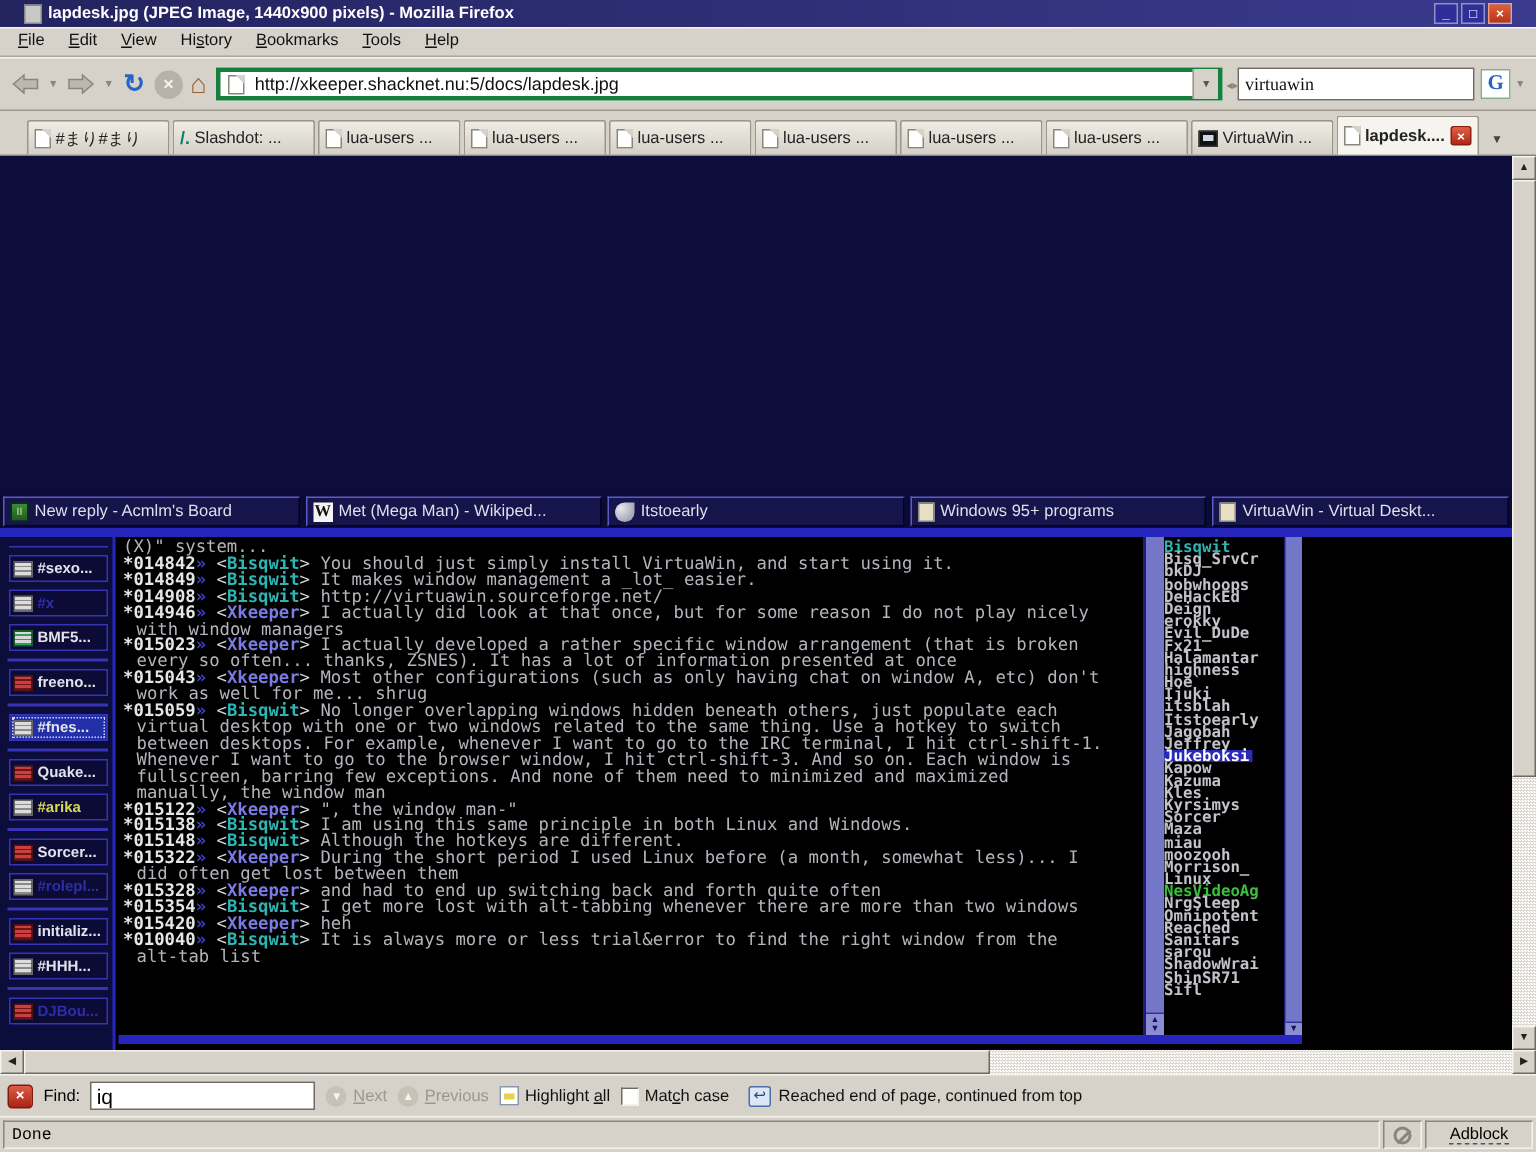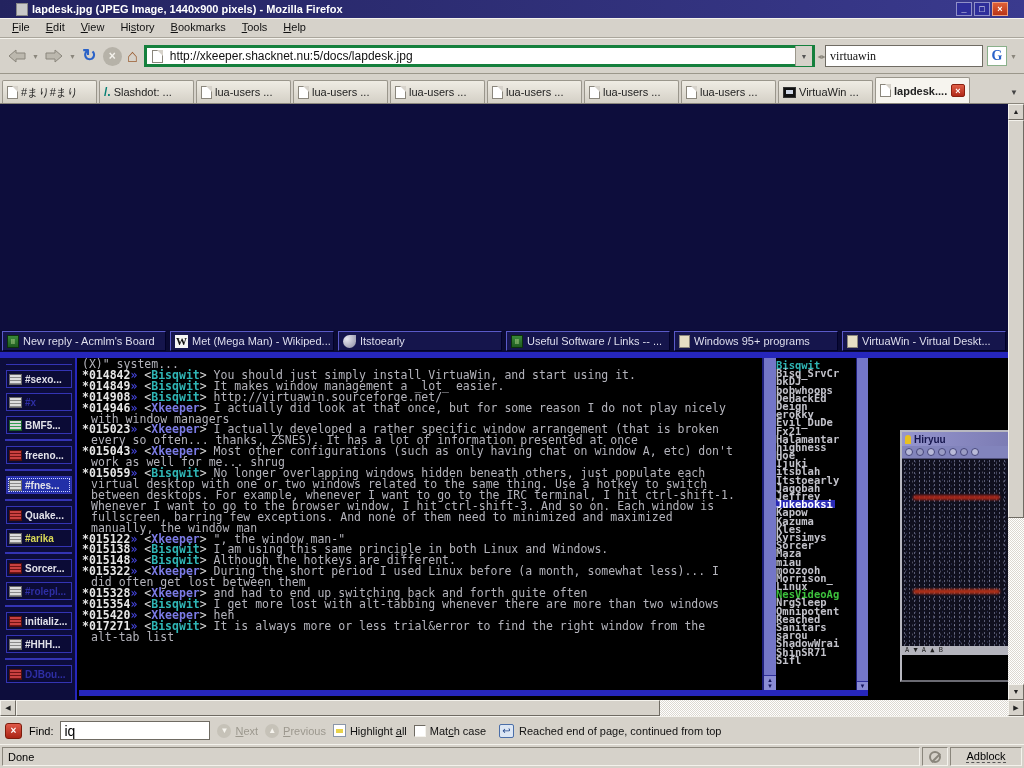--- a/index.html
+++ b/index.html
@@ -51,21 +51,21 @@
   .searchbox{width:158px;height:22px;background:#fff;border:1px solid #6f6b63;
     display:flex;align-items:center;}
   .search-input{flex:1;border:none;outline:none;font-size:12px;padding-left:4px;color:#111;
     font-family:Liberation Serif, serif;background:transparent;}
   .g-logo{width:20px;text-align:center;color:#2a62c8;font-weight:bold;font-size:14px;
     font-family:"Liberation Serif",serif;border:1px solid #8ab08a;background:#fff;
     height:20px;line-height:18px;margin-left:3px;}
 
   
   .tabbar{position:absolute;top:74px;left:0;right:0;height:30px;background:#d6d2ca;
-    display:flex;align-items:flex-end;padding:0 2px;border-bottom:1px solid #8a867c;}
+    display:flex;align-items:flex-end;padding:0 18px;border-bottom:1px solid #8a867c;}
   .ff-tab{width:95px;height:23px;margin-right:2px;background:linear-gradient(#efece4,#d4d0c6);
     border:1px solid #9a968c;border-bottom:none;border-radius:2px 2px 0 0;display:flex;
     align-items:center;gap:3px;padding:0 4px;font-size:11px;color:#222;white-space:nowrap;
     overflow:hidden;flex:none;}
   .ff-tab.active{background:#f6f4ee;font-weight:bold;height:26px;}
   .tab-label{overflow:hidden;white-space:nowrap;}
   .icon-slashdot{color:#067f74;font-weight:bold;font-size:12px;flex:none;}
   .icon-monitor{width:13px;height:11px;background:#111;border:1px solid #333;position:relative;flex:none;}
   .icon-monitor::after{content:"";position:absolute;left:2px;top:2px;right:2px;bottom:3px;background:#cfd6e4;}
   .tab-close{margin-left:auto;width:14px;height:13px;flex:none;border-radius:2px;
@@ -195,21 +195,21 @@
     border-color:#6f6b63 #f4f2ec #f4f2ec #6f6b63;flex:none;}
   .wrap-note{display:flex;align-items:center;gap:5px;color:#111;margin-left:6px;}
   .wrap-ico{width:15px;height:14px;background:#dce6f4;border:1px solid #4a6ea8;color:#24488a;
     font-size:10px;line-height:12px;text-align:center;border-radius:2px;flex:none;}
 
   
   .statusbar{position:absolute;top:744px;left:0;right:0;height:24px;background:#d6d2ca;
     display:flex;gap:2px;padding:2px;border-top:1px solid #f4f2ec;font-size:11px;}
   .status-pane{border:1px solid;border-color:#8a867c #f4f2ec #f4f2ec #8a867c;
     display:flex;align-items:center;padding:0 5px;}
-  .pane-done{flex:1;}
+  .pane-done{flex:1;font-family:Liberation Mono, monospace;}
   .pane-noicon{width:26px;justify-content:center;}
   .no-icon{width:12px;height:12px;border:2px solid #8a867c;border-radius:50%;position:relative;}
   .no-icon::after{content:"";position:absolute;left:-1px;top:4px;width:12px;height:2px;
     background:#8a867c;transform:rotate(-45deg);}
   .pane-adblock{width:72px;justify-content:center;}
   .pane-adblock span{border-bottom:1px dashed #555;}
 </style>
 </head>
 <body>
 
@@ -322,24 +322,20 @@
             <div class="ico-board">II</div>
             <span>New reply - Acmlm's Board</span>
           </div>
           <div class="img-tab">
             <div class="ico-wiki">W</div>
             <span>Met (Mega Man) - Wikiped...</span>
           </div>
           <div class="img-tab">
             <div class="ico-dish"></div>
             <span>Itstoearly</span>
-          </div>
-          <div class="img-tab">
-            <div class="ico-board">II</div>
-            <span>Useful Software / Links -- ...</span>
           </div>
           <div class="img-tab">
             <div class="ico-page-beige"></div>
             <span>Windows 95+ programs</span>
           </div>
           <div class="img-tab">
             <div class="ico-page-beige"></div>
             <span>VirtuaWin - Virtual Deskt...</span>
           </div>
         </div>
@@ -413,21 +409,21 @@
             <div class="msg"><span class="t">*015023</span><span class="g">» </span><span class="br">&lt;</span><span style="color: rgb(123, 123, 230); font-weight: bold;">Xkeeper</span><span class="br">&gt; </span><span class="txt">I actually developed a rather specific window arrangement (that is broken every so often... thanks, ZSNES). It has a lot of information presented at once</span></div>
             <div class="msg"><span class="t">*015043</span><span class="g">» </span><span class="br">&lt;</span><span style="color: rgb(123, 123, 230); font-weight: bold;">Xkeeper</span><span class="br">&gt; </span><span class="txt">Most other configurations (such as only having chat on window A, etc) don't work as well for me... shrug</span></div>
             <div class="msg"><span class="t">*015059</span><span class="g">» </span><span class="br">&lt;</span><span style="color: rgb(47, 180, 180); font-weight: bold;">Bisqwit</span><span class="br">&gt; </span><span class="txt">No longer overlapping windows hidden beneath others, just populate each virtual desktop with one or two windows related to the same thing. Use a hotkey to switch between desktops. For example, whenever I want to go to the IRC terminal, I hit ctrl-shift-1. Whenever I want to go to the browser window, I hit ctrl-shift-3. And so on. Each window is fullscreen, barring few exceptions. And none of them need to minimized and maximized manually, the window man</span></div>
             <div class="msg"><span class="t">*015122</span><span class="g">» </span><span class="br">&lt;</span><span style="color: rgb(123, 123, 230); font-weight: bold;">Xkeeper</span><span class="br">&gt; </span><span class="txt">", the window man-"</span></div>
             <div class="msg"><span class="t">*015138</span><span class="g">» </span><span class="br">&lt;</span><span style="color: rgb(47, 180, 180); font-weight: bold;">Bisqwit</span><span class="br">&gt; </span><span class="txt">I am using this same principle in both Linux and Windows.</span></div>
             <div class="msg"><span class="t">*015148</span><span class="g">» </span><span class="br">&lt;</span><span style="color: rgb(47, 180, 180); font-weight: bold;">Bisqwit</span><span class="br">&gt; </span><span class="txt">Although the hotkeys are different.</span></div>
             <div class="msg"><span class="t">*015322</span><span class="g">» </span><span class="br">&lt;</span><span style="color: rgb(123, 123, 230); font-weight: bold;">Xkeeper</span><span class="br">&gt; </span><span class="txt">During the short period I used Linux before (a month, somewhat less)... I did often get lost between them</span></div>
             <div class="msg"><span class="t">*015328</span><span class="g">» </span><span class="br">&lt;</span><span style="color: rgb(123, 123, 230); font-weight: bold;">Xkeeper</span><span class="br">&gt; </span><span class="txt">and had to end up switching back and forth quite often</span></div>
             <div class="msg"><span class="t">*015354</span><span class="g">» </span><span class="br">&lt;</span><span style="color: rgb(47, 180, 180); font-weight: bold;">Bisqwit</span><span class="br">&gt; </span><span class="txt">I get more lost with alt-tabbing whenever there are more than two windows</span></div>
             <div class="msg"><span class="t">*015420</span><span class="g">» </span><span class="br">&lt;</span><span style="color: rgb(123, 123, 230); font-weight: bold;">Xkeeper</span><span class="br">&gt; </span><span class="txt">heh</span></div>
-            <div class="msg"><span class="t">*017271</span><span class="g">» </span><span class="br">&lt;</span><span style="color: rgb(47, 180, 180); font-weight: bold;">Bisqwit</span><span class="br">&gt; </span><span class="txt">It is always more or less trial&amp;error to find the right window from the alt-tab list</span></div>
+            <div class="msg"><span class="t">*010040</span><span class="g">» </span><span class="br">&lt;</span><span style="color: rgb(47, 180, 180); font-weight: bold;">Bisqwit</span><span class="br">&gt; </span><span class="txt">It is always more or less trial&amp;error to find the right window from the alt-tab list</span></div>
           </div>
         <div class="chat-sb">
           <div class="sb-foot">▲<br>▼</div>
         </div>
 
         <div class="nicklist" id="nicklist">
             <div class="nick cyan">Bisqwit</div>
             <div class="nick">Bisq_SrvCr</div>
             <div class="nick">bkDJ</div>
             <div class="nick">bobwhoops</div>
@@ -464,40 +460,20 @@
             <div class="nick">ShadowWrai</div>
             <div class="nick">ShinSR71</div>
             <div class="nick">Sifl</div>
           </div>
         <div class="nick-sb">
           <div class="sb-foot">▼</div>
         </div>
 
         <div class="irc-bottom"></div>
 
-        <div class="hiryuu">
-          <div class="hiryuu-title">
-            <div class="hiryuu-man"></div>
-            <span>Hiryuu</span>
-          </div>
-          <div class="hiryuu-toolbar">
-            <div class="h-ico"></div>
-            <div class="h-ico"></div>
-            <div class="h-ico"></div>
-            <div class="h-ico"></div>
-            <div class="h-ico"></div>
-            <div class="h-ico"></div>
-            <div class="h-ico"></div>
-          </div>
-          <div class="hiryuu-canvas">
-            <div class="streak s1"></div>
-            <div class="streak s2"></div>
-          </div>
-          <div class="hiryuu-strip">A ▼ A ▲ B</div>
-        </div>
       </div>
     </div>
 
     <div class="v-scrollbar">
       <div class="sb-btn v-up">▲</div>
       <div class="v-thumb"></div>
       <div class="sb-btn v-down">▼</div>
     </div>
   </div>
 

